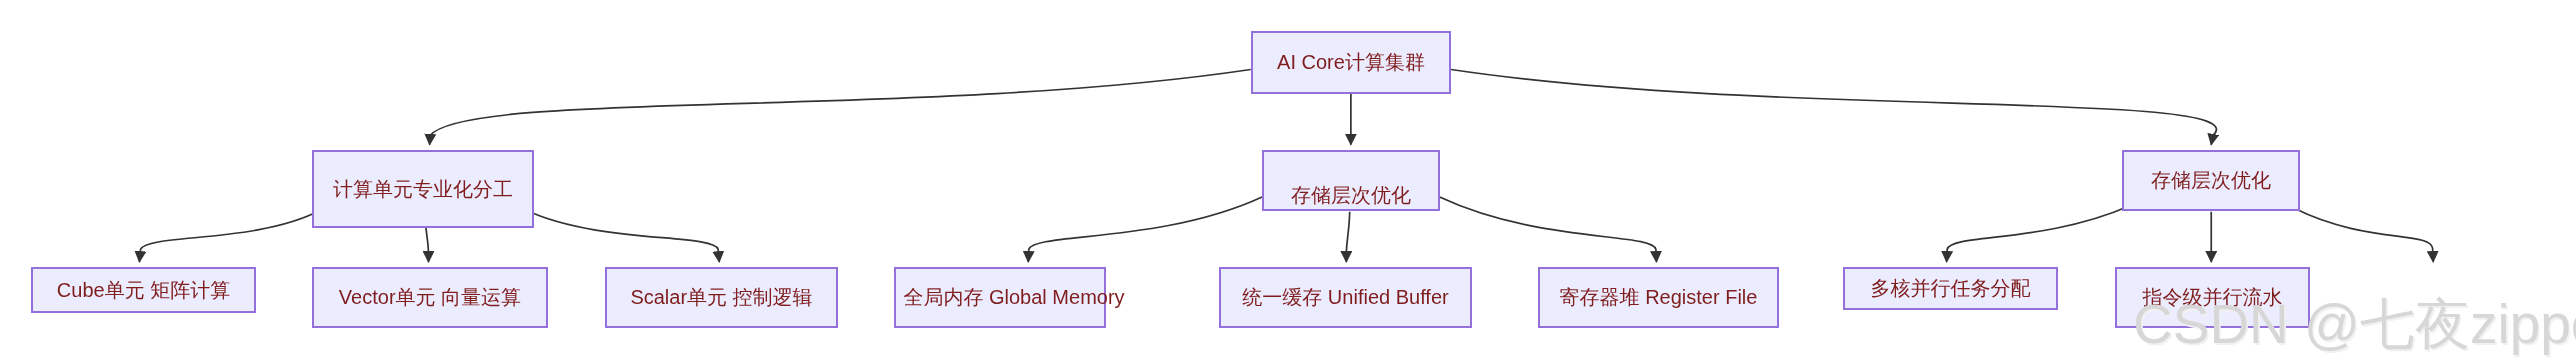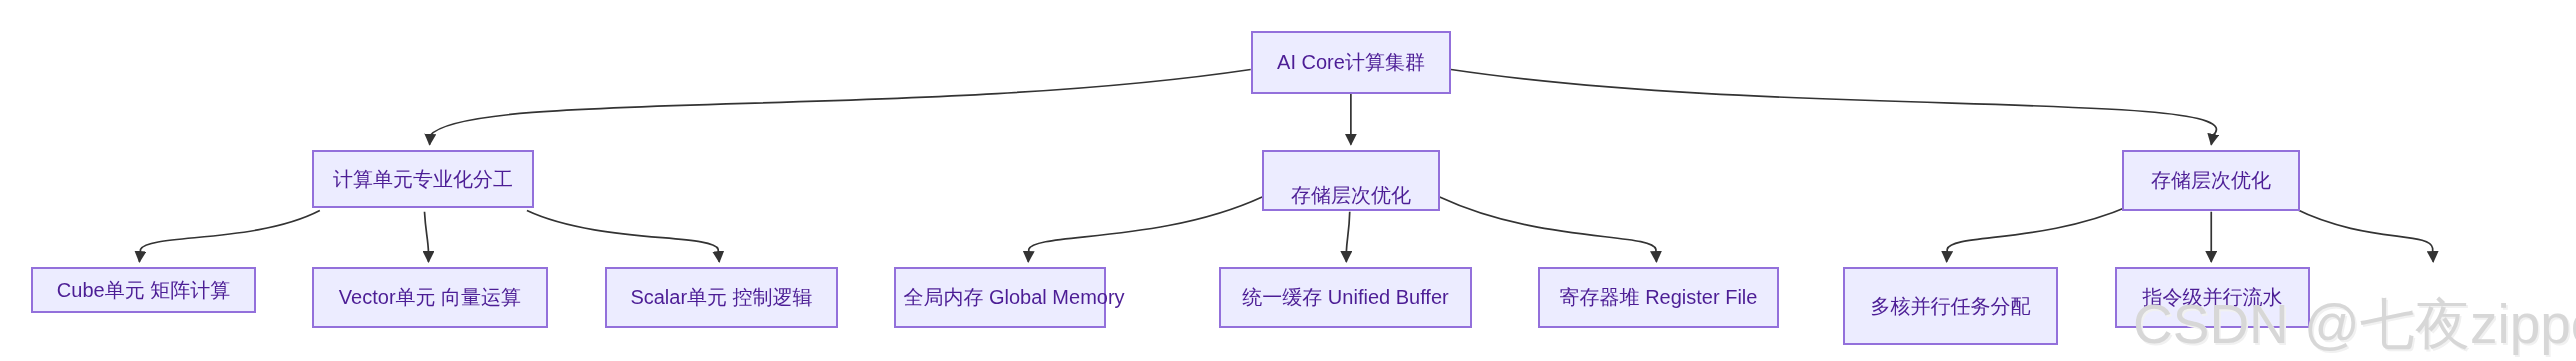--- a/index.html
+++ b/index.html
@@ -21,21 +21,21 @@
     position: absolute;
     box-sizing: border-box;
     background: #ECECFF;
     border: 2.3px solid #9370DB;
     display: flex;
     align-items: center;
     justify-content: center;
     z-index: 2;
   }
   .node-label {
-    color: #4c1d95;
+    color: #7f1d1d;
     font-size: 20px;
     white-space: nowrap;
     text-align: center;
   }
   #watermark {
     position: absolute;
     left: 2133px;
     top: 288px;
     z-index: 5;
     font-size: 55px;
@@ -76,21 +76,21 @@
 
     <path class="edge" d="M 3742 362 C 3590 428, 3430 410, 3422 438 L 3421 460" marker-end="url(#arrow)"></path>
     <path class="edge" d="M 3886 372 L 3886 460" marker-end="url(#arrow)"></path>
     <path class="edge" d="M 4032 366 C 4156 428, 4270 406, 4275 436 L 4276 460" marker-end="url(#arrow)"></path>
   </svg>
 
   <div class="node" style="left:1251px; top:31px; width:200px; height:63px;">
     <span class="node-label">AI Core计算集群</span>
   </div>
 
-  <div class="node" style="left:312px; top:150px; width:222px; height:58px;">
+  <div class="node" style="left:312px; top:150px; width:222px; height:78px;">
     <span class="node-label">计算单元专业化分工</span>
   </div>
   <div class="node" style="left:1262px; top:150px; width:178px; height:61px;align-items:flex-end;">
     <span class="node-label">存储层次优化</span>
   </div>
   <div class="node" style="left:2122px; top:150px; width:178px; height:61px;">
     <span class="node-label">存储层次优化</span>
   </div>
 
   <div class="node" style="left:31px; top:267px; width:225px; height:46px;">
@@ -106,21 +106,21 @@
   <div class="node" style="left:894px; top:267px; width:212px; height:61px;padding-left:28px;">
     <span class="node-label">全局内存 Global Memory</span>
   </div>
   <div class="node" style="left:1219px; top:267px; width:253px; height:61px;">
     <span class="node-label">统一缓存 Unified Buffer</span>
   </div>
   <div class="node" style="left:1538px; top:267px; width:241px; height:61px;">
     <span class="node-label">寄存器堆 Register File</span>
   </div>
 
-  <div class="node" style="left:1843px; top:267px; width:215px; height:78px;">
+  <div class="node" style="left:1843px; top:267px; width:215px; height:43px;">
     <span class="node-label">多核并行任务分配</span>
   </div>
   <div class="node" style="left:2115px; top:267px; width:195px; height:61px;">
     <span class="node-label">指令级并行流水</span>
   </div>
 
   <div id="watermark">CSDN @七夜zippoe</div>
 
 </div>
 

